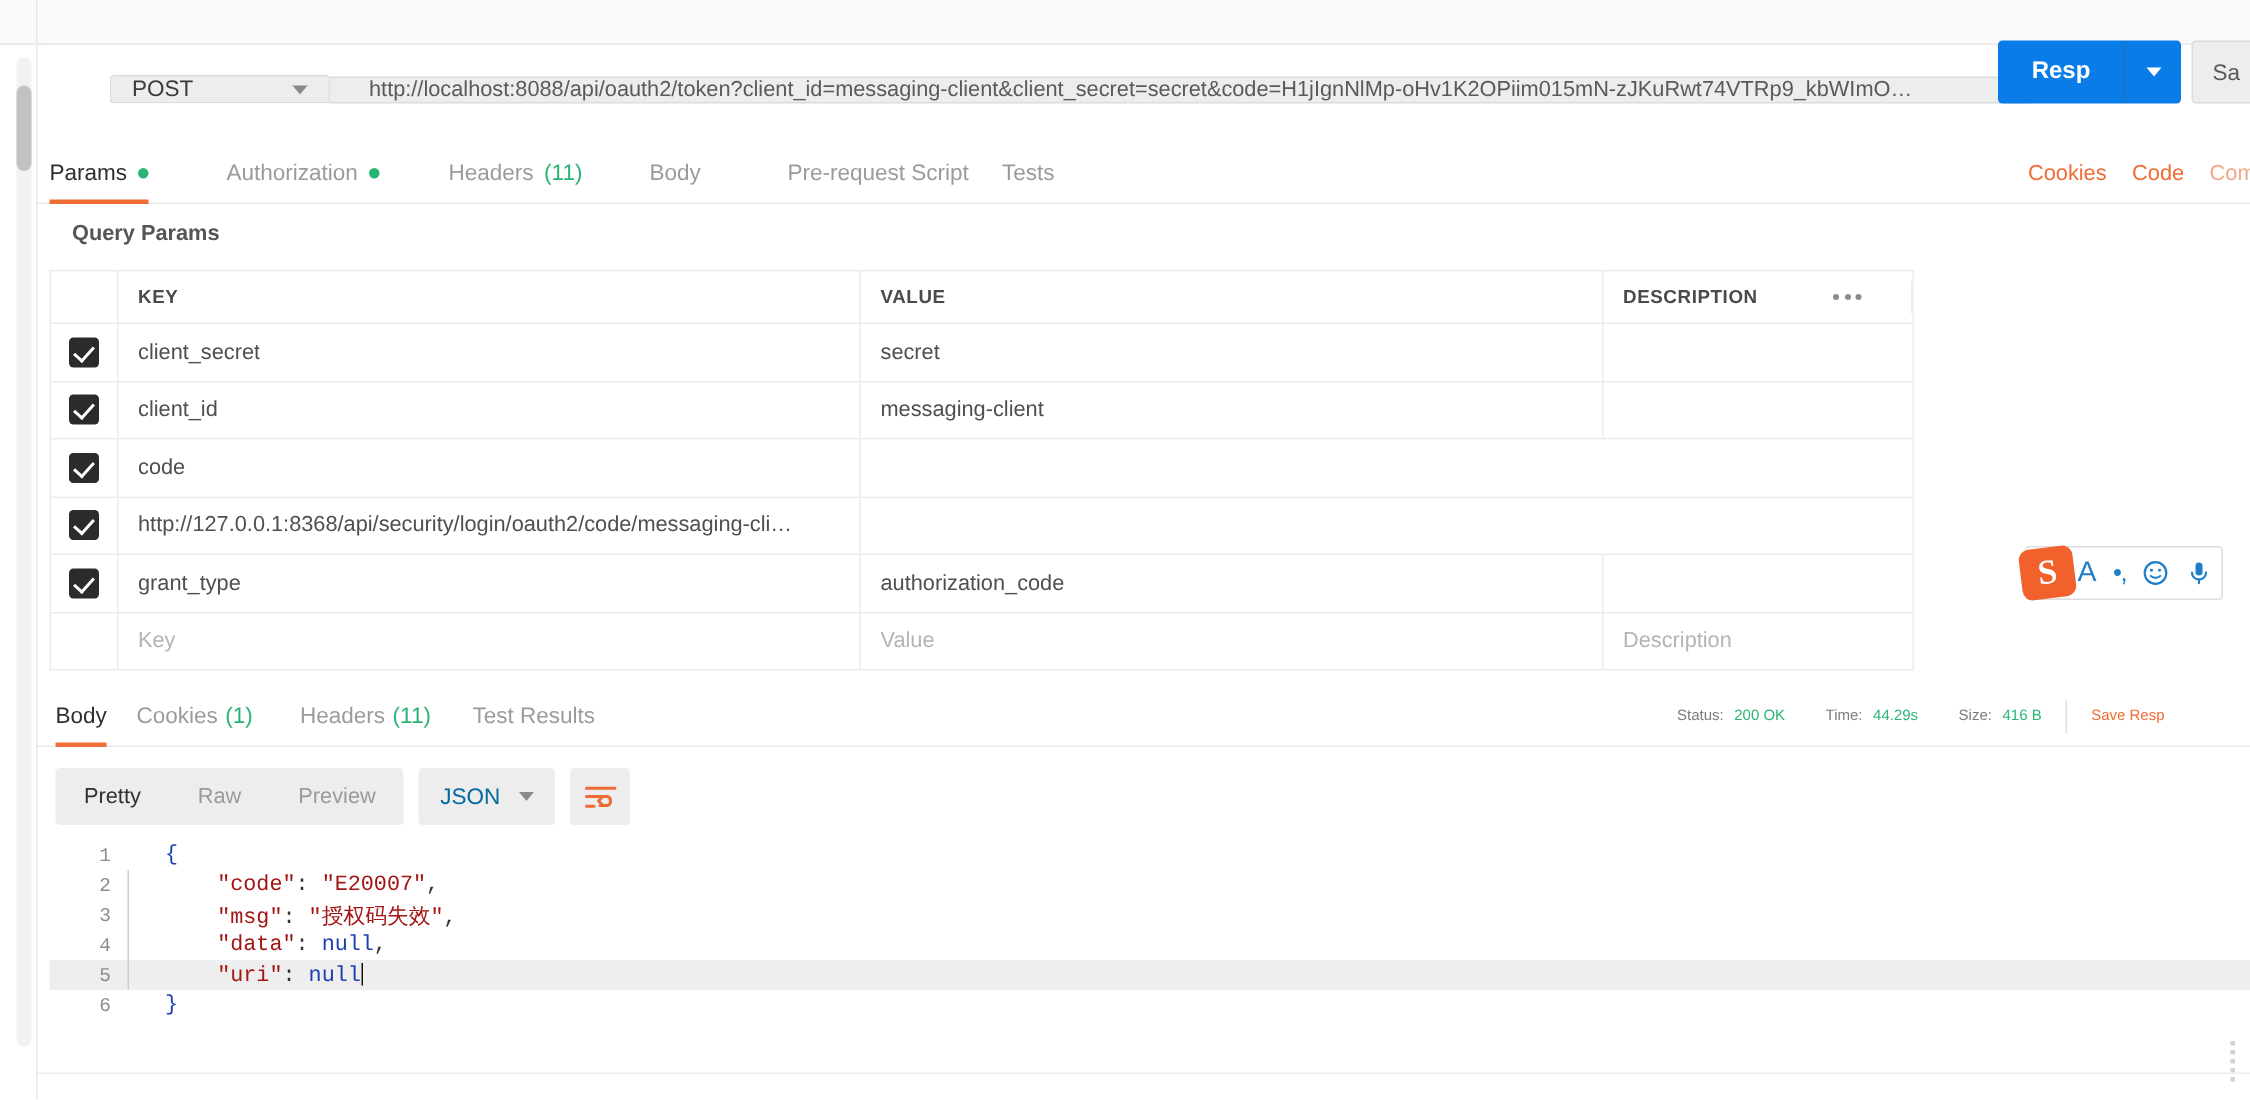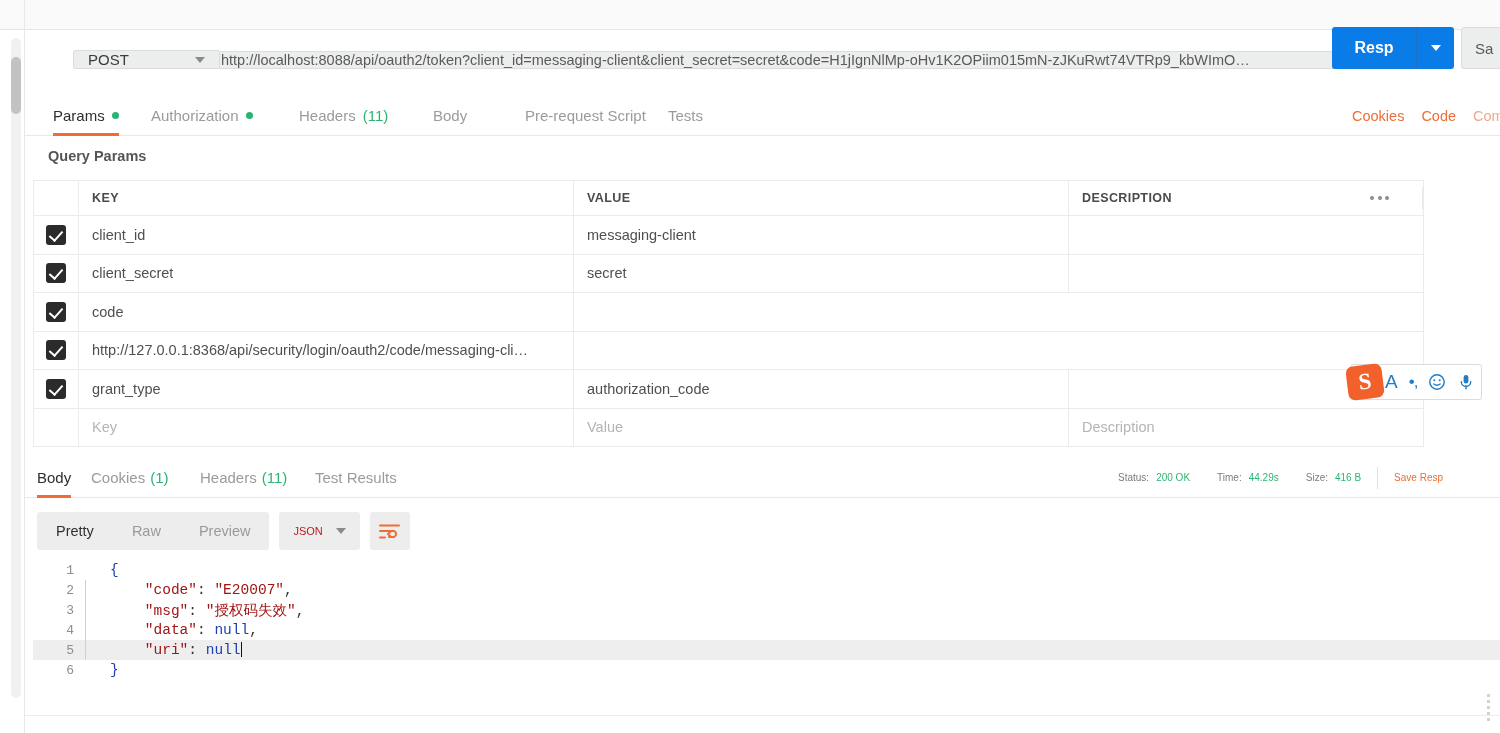--- a/index.html
+++ b/index.html
@@ -25,21 +25,21 @@
   .urlbar { position: absolute; left: 37px; top: 27px; height: 42px; display: flex; align-items: flex-end; margin-left: 36px; }
   .method-box {
     width: 146px; background: #eceded; border: 1px solid #dcdcdc; border-right: none;
     border-radius: 3px 0 0 3px; display: flex; align-items: center;
     padding: 0 14px; cursor: pointer;
   }
   .method-label { font-size: 15px; color: #3b3b3b; flex: 1; }
   .caret-down { width: 0; height: 0; border-left: 5px solid transparent; border-right: 5px solid transparent; border-top: 6px solid #8a8a8a; }
   .url-input-box {
     width: 1138px; background: #eceded; border: 1px solid #dcdcdc;
-    border-radius: 0 3px 3px 0; display: flex; align-items: center; padding: 0 1px;
+    border-radius: 0 3px 3px 0; display: flex; align-items: center; padding: 0 26px;
     overflow: hidden; cursor: text;
   }
   .url-text { font-size: 14.5px; color: #5a5a5a; white-space: nowrap; overflow: hidden; text-overflow: ellipsis; }
 
   .send-group { position: absolute; left: 1332px; top: 27px; height: 42px; display: flex; }
   .send-btn {
     background: #0a7ce8; color: #fff; font-size: 16px; font-weight: bold;
     border: none; border-radius: 3px 0 0 3px; width: 84px; cursor: pointer;
     display: flex; align-items: center; justify-content: center;
   }
@@ -64,21 +64,21 @@
   .dot-green { width: 7px; height: 7px; border-radius: 50%; background: #29b473; display: inline-block; }
   .count-green { color: #29b473; }
 
   .right-links { position: absolute; top: 96px; height: 39px; display: flex; align-items: center; gap: 17px; font-size: 14.5px; }
   .lnk { color: #ef6c35; cursor: pointer; }
   .lnk.faded { color: #f0a888; }
 
   
   .qp-title { position: absolute; left: 48px; top: 148px; font-size: 14.5px; color: #555; font-weight: bold; }
 
-  .ptable { position: absolute; left: 33px; top: 180px; width: 1391px; border: 1px solid #ebebeb; border-bottom: none; }
+  .ptable { position: absolute; left: 33px; top: 180px; width: 1243px; border: 1px solid #ebebeb; border-bottom: none; }
   .prow { display: flex; height: 38.5px; border-bottom: 1px solid #ebebeb; }
   .prow.header { height: 35px; }
   .cell { display: flex; align-items: center; border-right: 1px solid #ebebeb; overflow: hidden; }
   .c-check { width: 45px; justify-content: center; }
   .c-key { width: 495px; padding-left: 13px; }
   .c-val { width: 495px; padding-left: 13px; }
   .c-desc { flex: 1; padding-left: 13px; border-right: none; position: relative; }
   .hd { font-size: 12.5px; font-weight: bold; color: #4a4a4a; letter-spacing: .4px; }
   .cv { font-size: 14.5px; color: #4f4f4f; white-space: nowrap; overflow: hidden; text-overflow: ellipsis; }
   .cv.ph { color: #b4b4b4; }
@@ -110,21 +110,21 @@
   .status-bar { position: absolute; top: 458px; height: 39px; display: flex; align-items: center; gap: 7px; font-size: 10px; }
   .st-label { color: #7c7c7c; }
   .st-val { color: #2bb673; }
   .st-div { width: 1px; height: 22px; background: #e0e0e0; margin: 0 9px; }
 
   .fmt-bar { position: absolute; left: 37px; top: 512px; height: 38px; display: flex; align-items: center; gap: 10px; }
   .seg { background: #ededed; border-radius: 3px; height: 38px; display: flex; align-items: center; }
   .seg .s { padding: 0 19px; font-size: 14.5px; color: #9a9a9a; cursor: pointer; line-height: 38px; }
   .seg .s.active { color: #303030; }
   .seg.sel { padding: 0 14px; gap: 13px; cursor: pointer; }
-  .seg.sel .lbl { font-size: 11px; color: #b91c1c; text-align: center; }
+  .seg.sel .lbl { font-size: 15px; color: #0369a1; text-align: center; }
   .wrap-btn { width: 40px; height: 38px; background: #ededed; border-radius: 3px; display: flex;
               align-items: center; justify-content: center; cursor: pointer; }
 
   .code { position: absolute; left: 33px; top: 560px; width: 1467px; height: 148px;
           font-family: "Liberation Mono", monospace; font-size: 14.5px; }
   .cline { position: relative; height: 20px; display: flex; align-items: center; }
   .cline.hi { background: #eeeeee; }
   .gutter { width: 52px; text-align: right; padding-right: 11px; color: #8e8e8e; font-size: 13px; }
   .fold { width: 8px; height: 20px; border-left: 1px solid #cfcfcf; }
   .ctext { padding-left: 17px; white-space: pre; }
@@ -167,21 +167,21 @@
 
   <div class="send-group">
     <button class="send-btn">Resp</button>
     <button class="send-caret-btn">
       <span class="send-caret"></span>
     </button>
   </div>
   <div class="save-btn">Sa</div>
 
   <div class="req-tabs">
-    <div class="tab active" style="left:28px">
+    <div class="tab active" style="left:8px">
       <span>Params</span>
       <span class="dot-green"></span>
     </div>
     <div class="tab" style="left:126px">
       <span>Authorization</span>
       <span class="dot-green"></span>
     </div>
     <div class="tab" style="left:274px">
       <span>Headers</span>
       <span class="count-green">(11)</span>
@@ -222,38 +222,38 @@
           </span>
         <span class="hd-sep"></span>
       </div>
     </div>
 
     <div class="prow">
       <div class="cell c-check">
           <span class="cbox"></span>
         </div>
       <div class="cell c-key">
-          <span class="cv">client_id</span>
-        </div>
-      <div class="cell c-val">
-          <span class="cv">messaging-client</span>
+          <span class="cv">client_secret</span>
+        </div>
+      <div class="cell c-val">
+          <span class="cv">secret</span>
         </div>
       <div class="cell c-desc">
           <span class="cv"></span>
         </div>
     </div>
     <div class="prow">
       <div class="cell c-check">
           <span class="cbox"></span>
         </div>
       <div class="cell c-key">
-          <span class="cv">client_secret</span>
-        </div>
-      <div class="cell c-val">
-          <span class="cv">secret</span>
+          <span class="cv">client_id</span>
+        </div>
+      <div class="cell c-val">
+          <span class="cv">messaging-client</span>
         </div>
       <div class="cell c-desc">
           <span class="cv"></span>
         </div>
     </div>
     <div class="prow">
       <div class="cell c-check">
           <span class="cbox"></span>
         </div>
       <div class="cell c-key">

